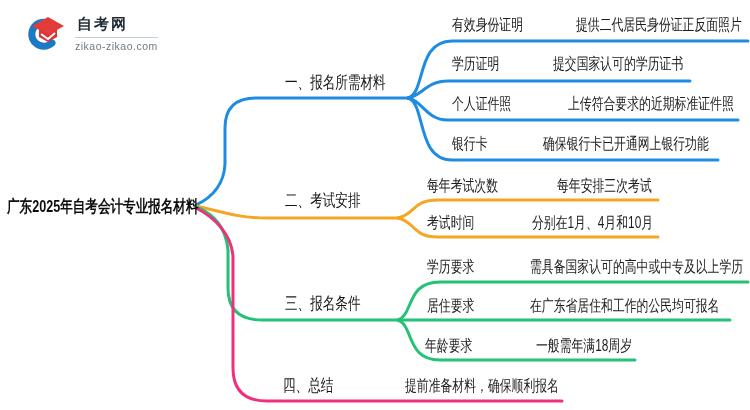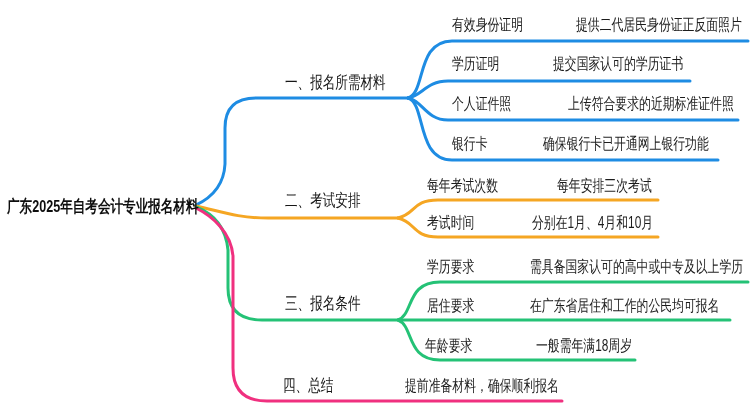--- a/index.html
+++ b/index.html
@@ -42,20 +42,32 @@
     <path class="c-orange" d="M398,218 C416,214 412,200 438,200 L658,200"></path>
     <path class="c-orange" d="M398,218 C416,222 412,237 438,237 L658,237"></path>
 
     <path class="c-green" d="M196,207 C214,214 226,228 228,250 L228,288 Q228,320 262,320 L730,320"></path>
     <path class="c-green" d="M398,320 C414,314 406,282 440,282 L748,282"></path>
     <path class="c-green" d="M398,320 C414,326 406,360 440,360 L635,360"></path>
 
     <path class="c-pink" d="M196,208 C212,216 231,232 233,256 L233,368 Q233,401 267,401 L562,401"></path>
   </svg>
 
+  <div id="logo">
+    <svg width="40" height="38" viewBox="0 0 40 38">
+      <path d="M 24 10 A 12 12 0 1 0 26 29" fill="none" stroke="#1C79C4" stroke-width="7" stroke-linecap="round"></path>
+      <path d="M13,14 L31,14 L31,23 L22,28 L13,23 Z" fill="#D93236"></path>
+      <polygon points="22,3 38,12 22,21 6,12" fill="#E23B3C"></polygon>
+      <path d="M15,20 L22,25 L29,19" stroke="#ffffff" stroke-width="2" fill="none"></path>
+    </svg>
+    <div class="txt">
+      <div class="name">自考网</div>
+      <div class="url">zikao-zikao.com</div>
+    </div>
+  </div>
 
   <div class="t root" style="left:7px;top:207px">广东2025年自考会计专业报名材料</div>
 
   <div class="t lbl" style="left:285px;top:83px">一、报名所需材料</div>
   <div class="t lbl" style="left:285px;top:201px">二、考试安排</div>
   <div class="t lbl" style="left:285px;top:304px">三、报名条件</div>
   <div class="t lbl" style="left:283px;top:386px">四、总结</div>
 
   <div class="t" style="left:452px;top:25px">有效身份证明</div>
   <div class="t" style="left:576px;top:25px">提供二代居民身份证正反面照片</div>

